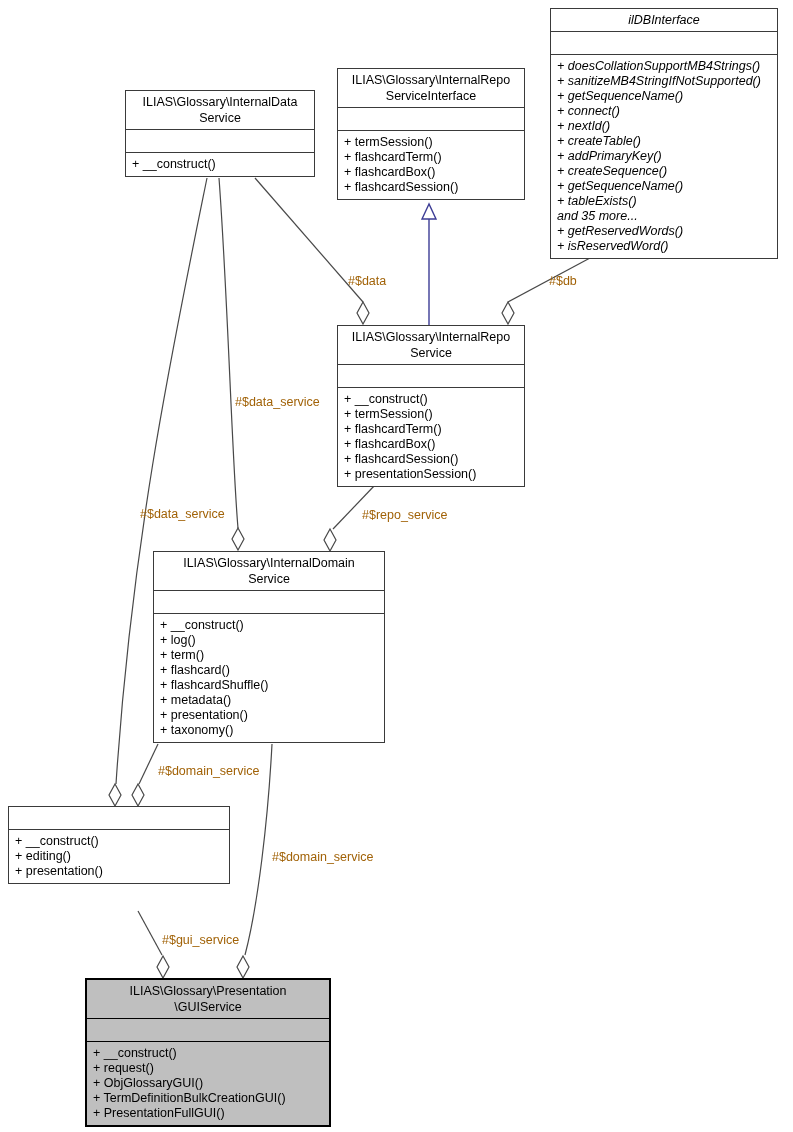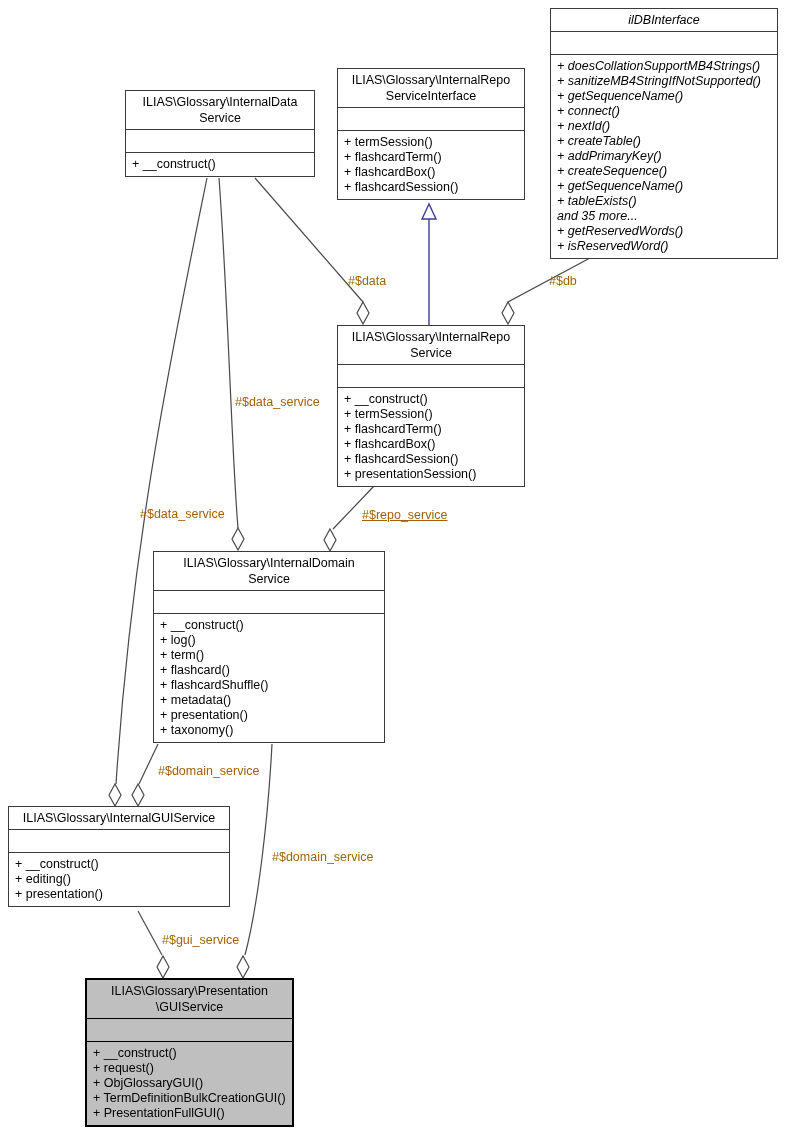--- a/index.html
+++ b/index.html
@@ -138,48 +138,45 @@
         <div>+ term()</div>
         <div>+ flashcard()</div>
         <div>+ flashcardShuffle()</div>
         <div>+ metadata()</div>
         <div>+ presentation()</div>
         <div>+ taxonomy()</div>
       </div>
   </div>
 
   <div class="uml-box" style="left:8px;top:806px;width:222px;">
-    <div class="uml-title">
-        <div>ILIAS\Glossary\InternalGUIService</div>
-      </div>
     <div class="uml-empty"></div>
     <div class="uml-methods">
         <div>+ __construct()</div>
         <div>+ editing()</div>
         <div>+ presentation()</div>
       </div>
   </div>
 
-  <div class="uml-box highlight" style="left:85px;top:978px;width:209px;">
+  <div class="uml-box highlight" style="left:85px;top:978px;width:246px;">
     <div class="uml-title">
         <div>ILIAS\Glossary\Presentation</div>
         <div>\GUIService</div>
       </div>
     <div class="uml-empty"></div>
     <div class="uml-methods">
         <div>+ __construct()</div>
         <div>+ request()</div>
         <div>+ ObjGlossaryGUI()</div>
         <div>+ TermDefinitionBulkCreationGUI()</div>
         <div>+ PresentationFullGUI()</div>
       </div>
   </div>
 
   <div class="edge-label" style="left:348px;top:274px;">#$data</div>
   <div class="edge-label" style="left:549px;top:274px;">#$db</div>
   <div class="edge-label" style="left:235px;top:395px;">#$data_service</div>
   <div class="edge-label" style="left:140px;top:507px;">#$data_service</div>
-  <div class="edge-label" style="left:362px;top:508px;text-decoration:underline;">#$repo_service</div>
+  <div class="edge-label" style="left:362px;top:508px;">#$repo_service</div>
   <div class="edge-label" style="left:158px;top:764px;">#$domain_service</div>
   <div class="edge-label" style="left:272px;top:850px;">#$domain_service</div>
   <div class="edge-label" style="left:162px;top:933px;text-align:center;">#$gui_service</div>
 
 </div>
 
 </body></html>

